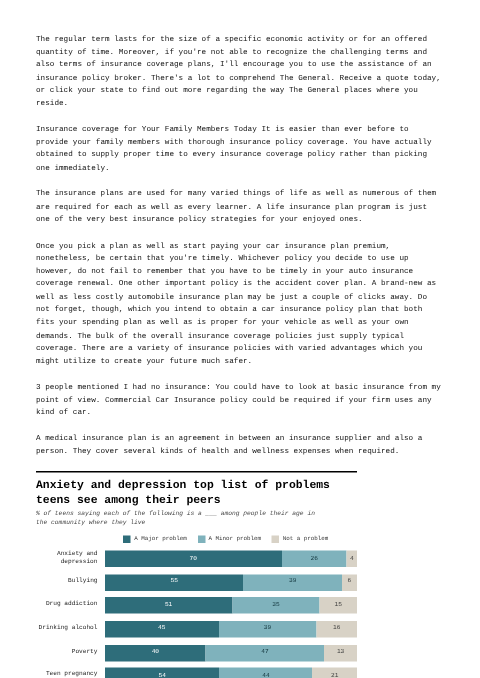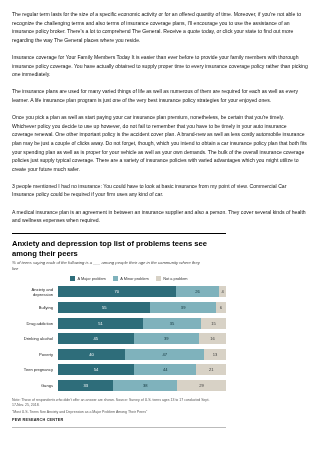--- a/index.html
+++ b/index.html
@@ -11,22 +11,23 @@
     height: 452px;
     background: #ffffff;
     font-family: "Liberation Sans", sans-serif;
     color: #000000;
     overflow: hidden;
   }
   .page {
     position: relative;
     width: 320px;
     height: 452px;
-    padding: 0;
+    padding: 12px;
     box-sizing: border-box;
+    font-family: Liberation Mono, monospace;
   }
   .article {
     padding: 10px 12px 0 12px;
   }
   .article p {
     font-size: 5.1px;
     line-height: 8.6px;
     margin: 0 0 8.6px 0;
     text-align: left;
     color: #111111;

